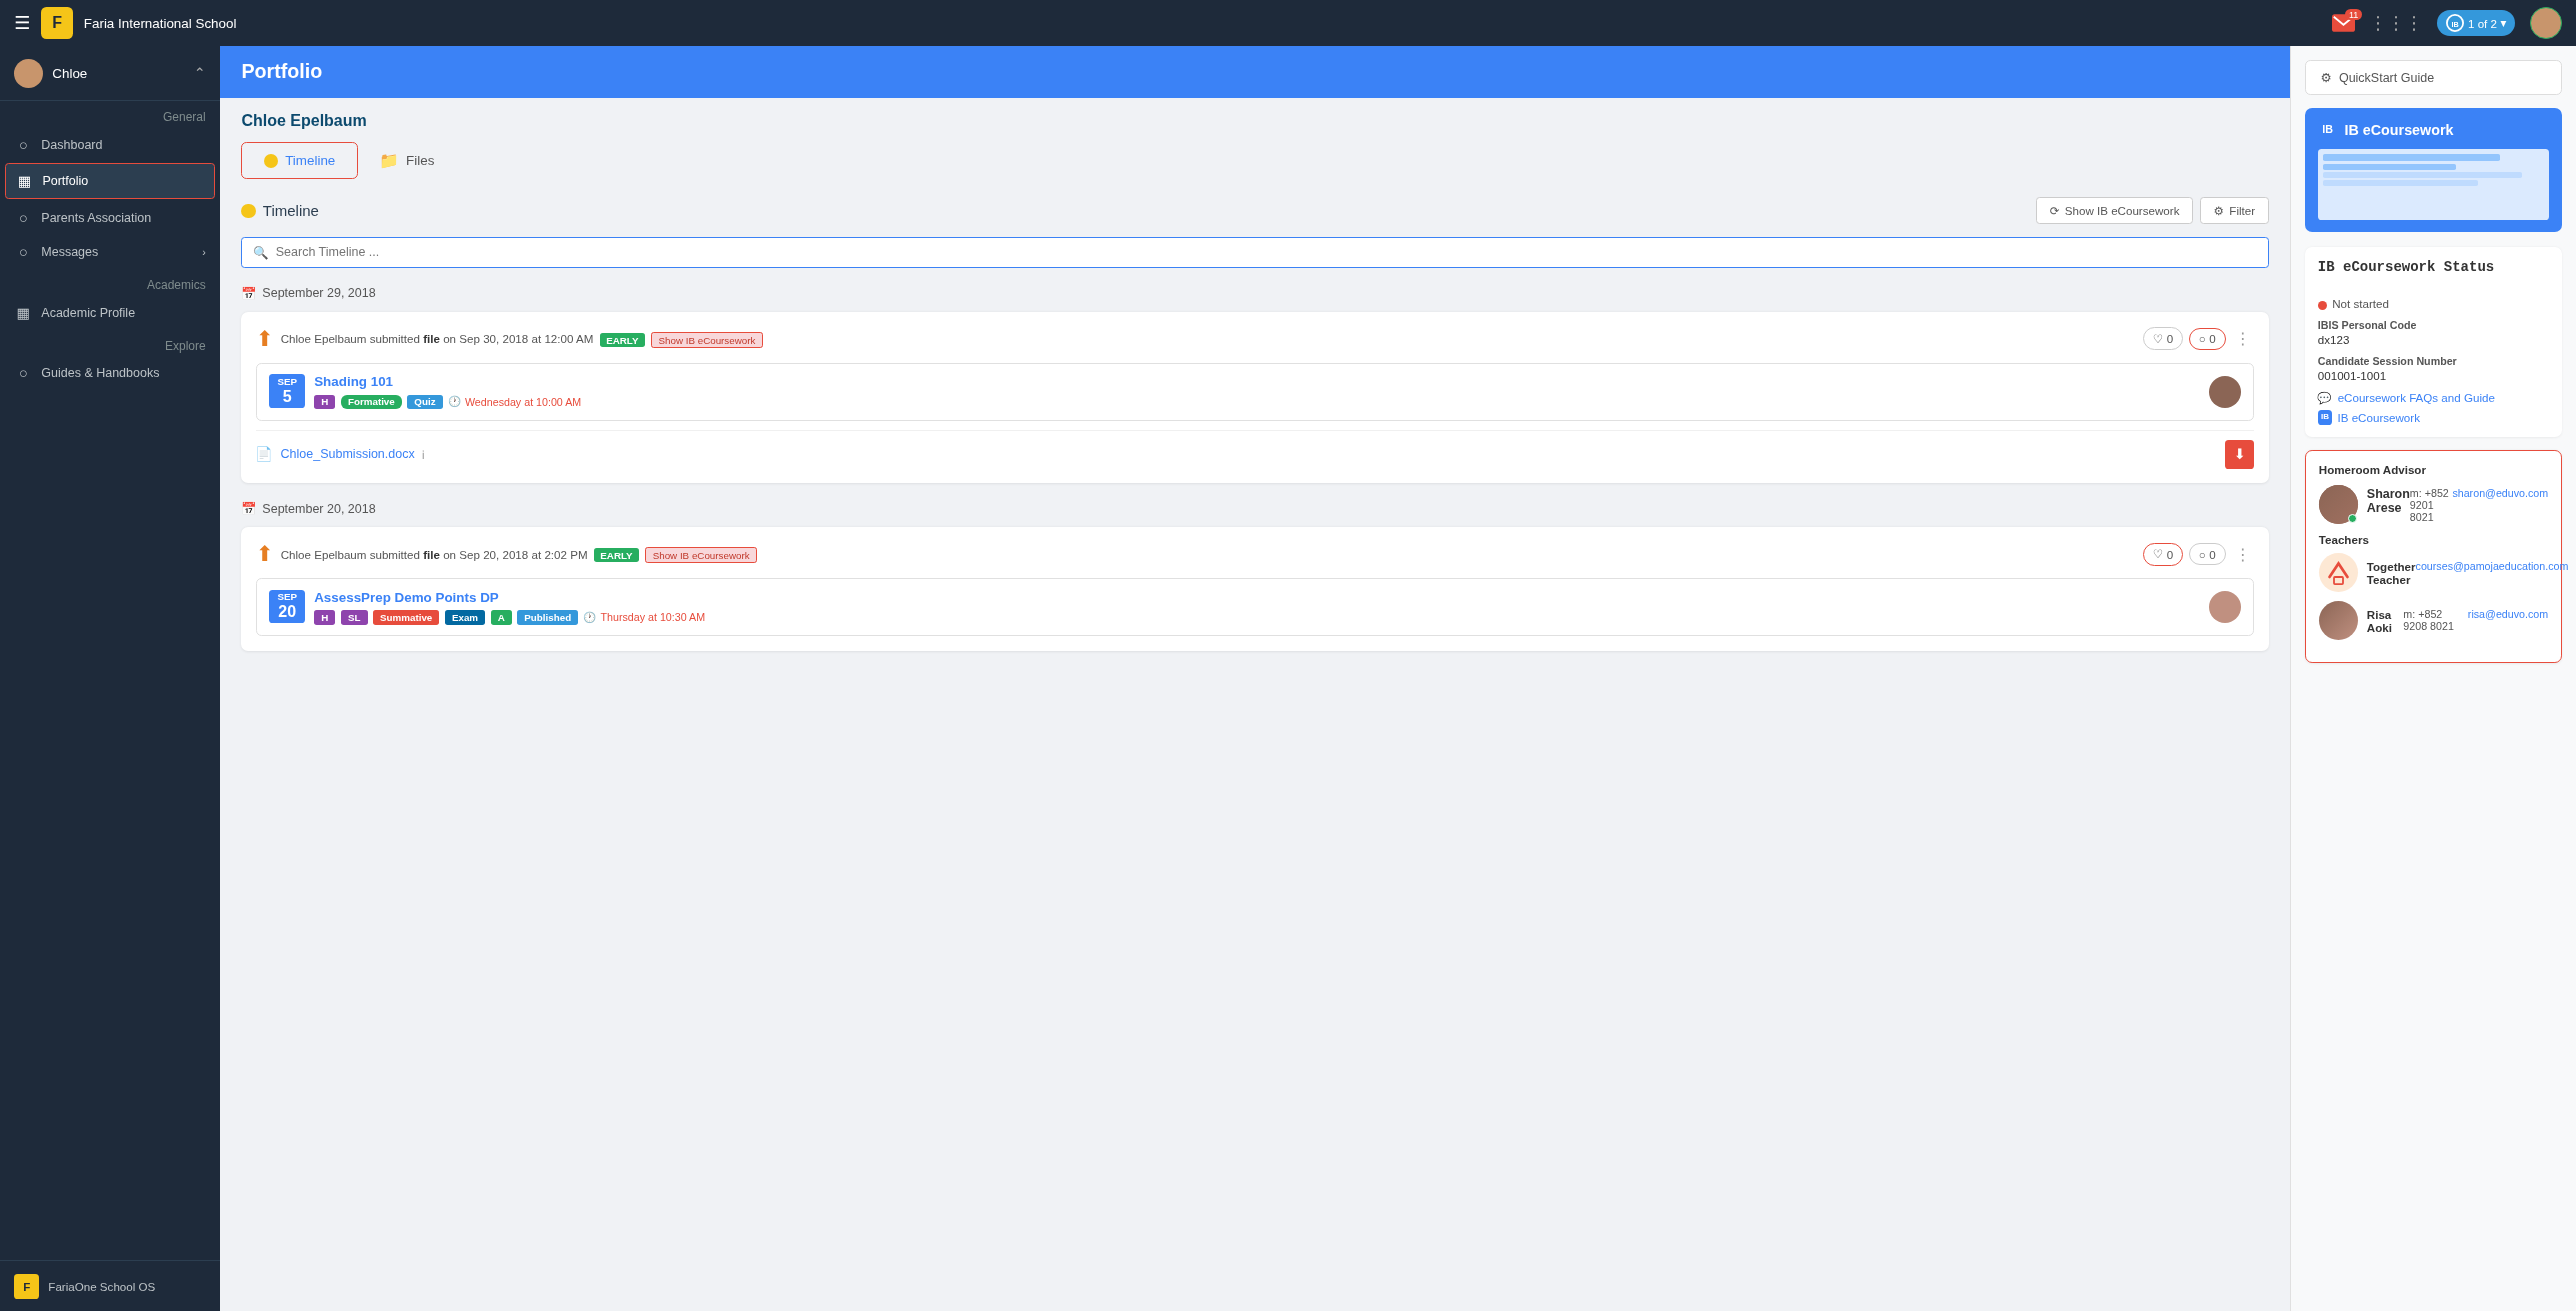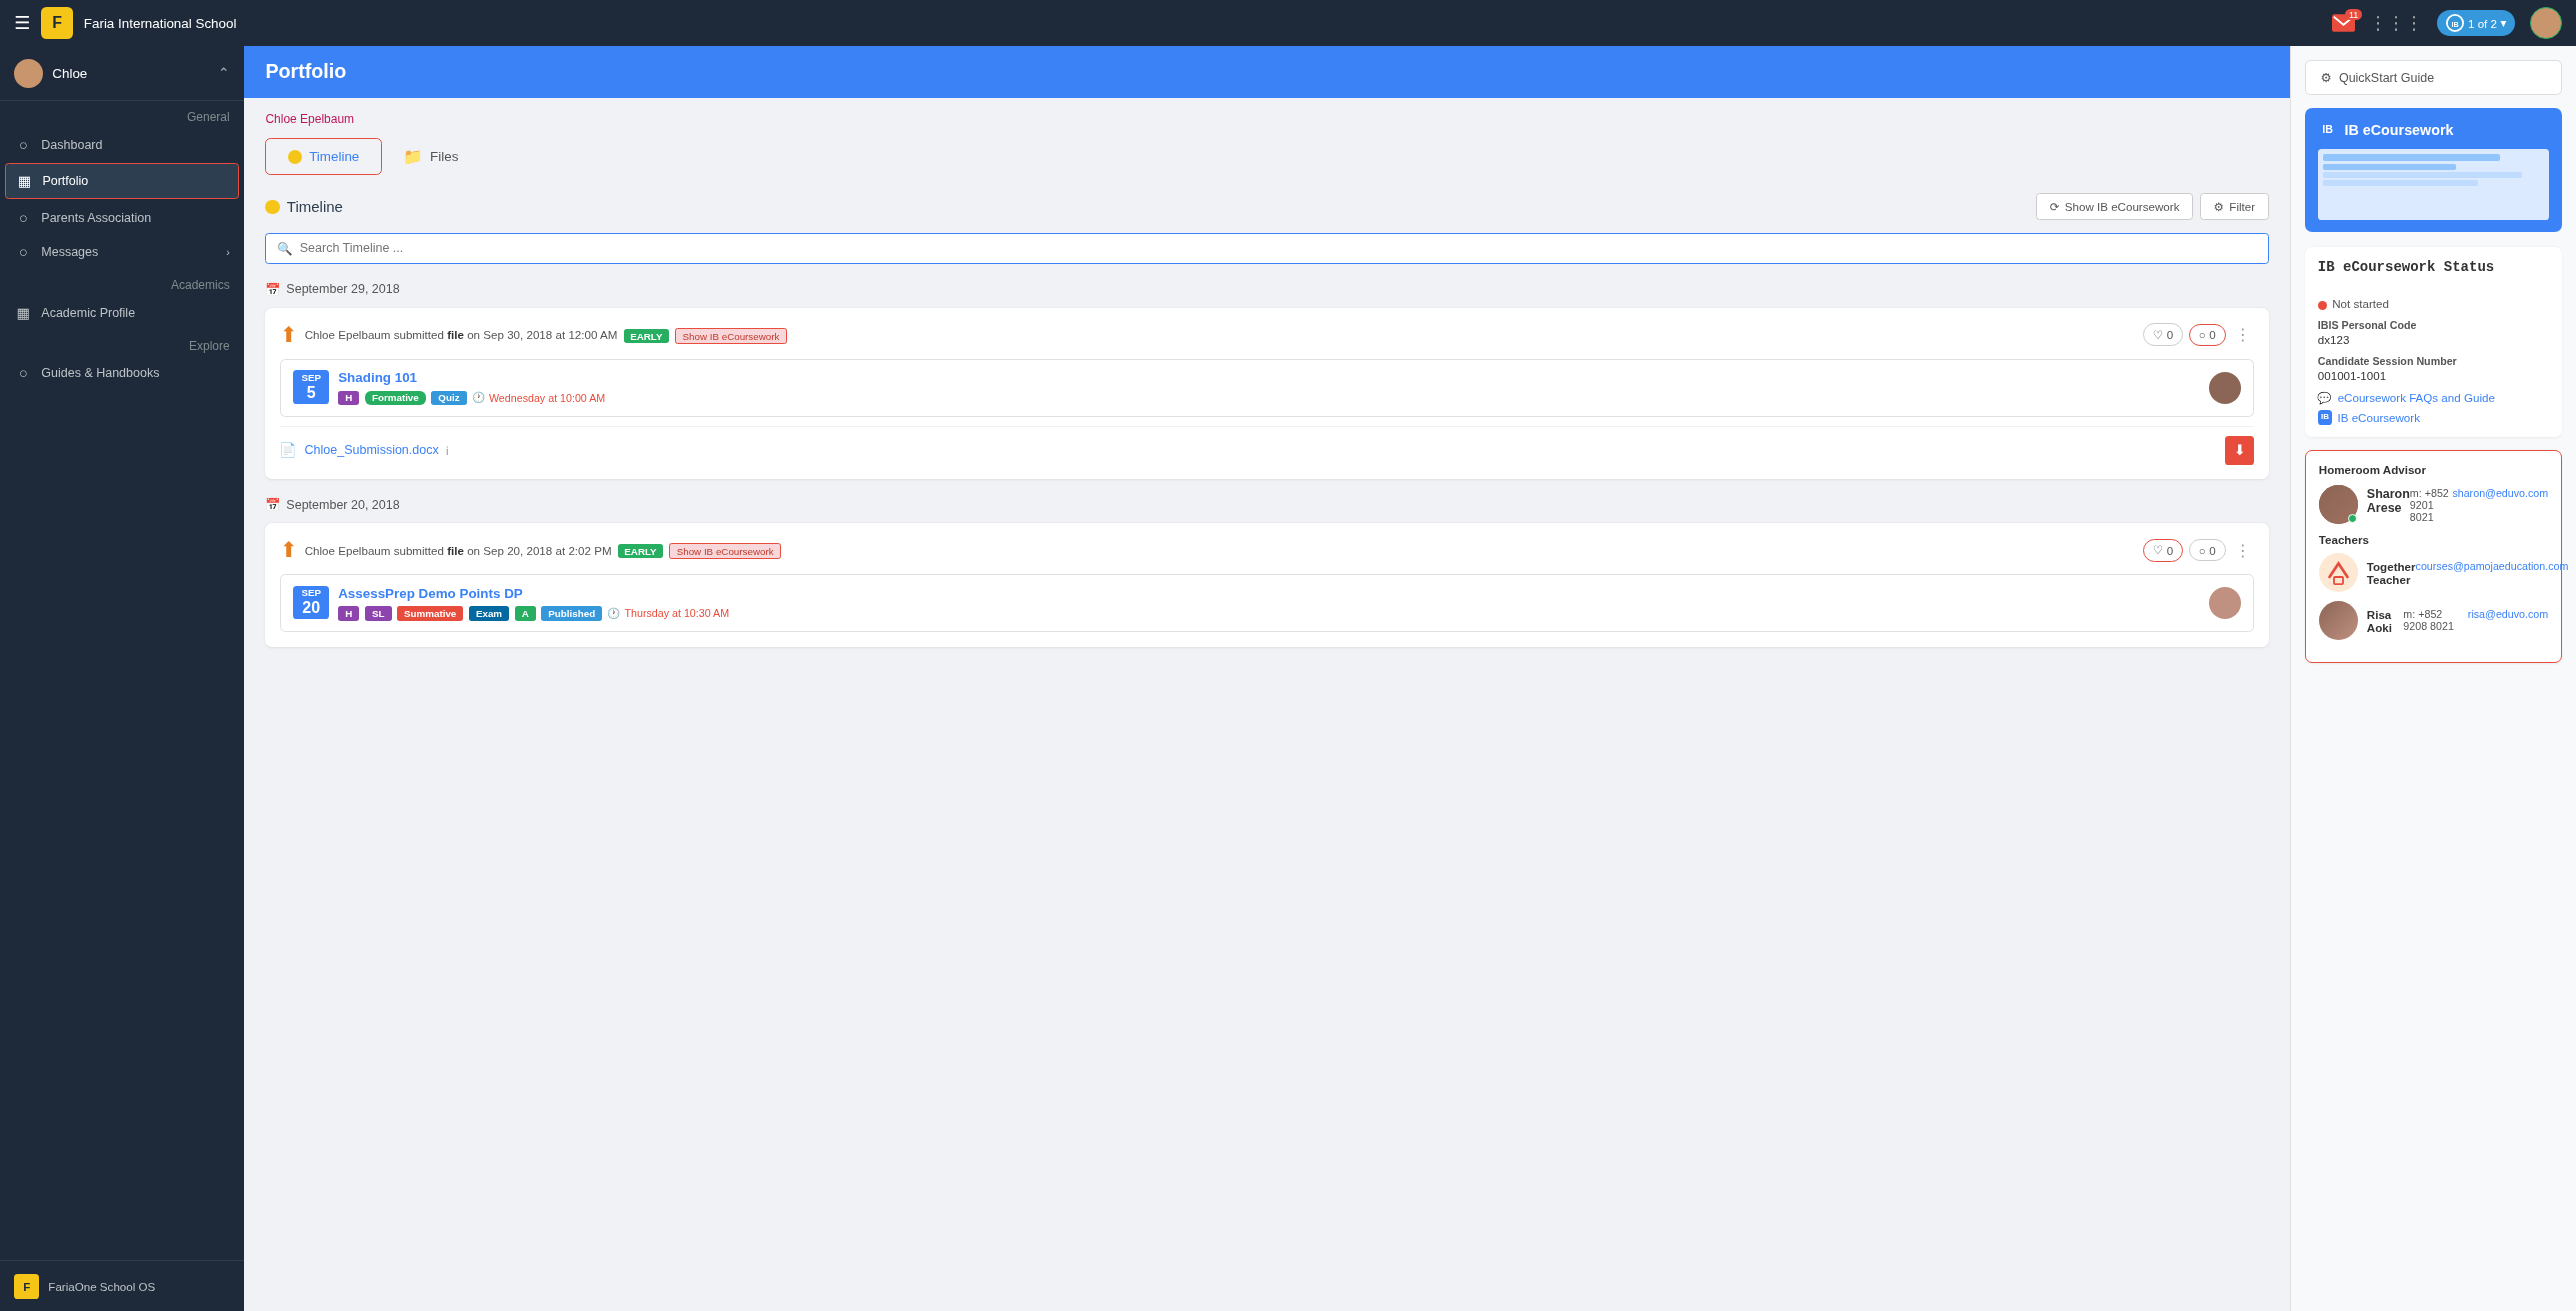--- a/index.html
+++ b/index.html
@@ -36,21 +36,21 @@
       background: #3498db; color: white; border-radius: 18px;
       padding: 3.6px 9px; font-size: 11.6px; display: flex; align-items: center; gap: 3.6px; cursor: pointer;
     }
     .avatar-placeholder { width: 32px; height: 32px; border-radius: 50%; background: #c8956c; border: 1.8px solid #27ae60; }
 
     
     .main-layout { display: flex; flex: 1; overflow: hidden; }
 
     
     .sidebar {
-      width: 244px; background: #1e2a3a; color: #ccc;
+      width: 220px; background: #1e2a3a; color: #ccc;
       display: flex; flex-direction: column; flex-shrink: 0;
       overflow-y: auto;
     }
     .sidebar-user {
       padding: 12.5px 14.3px; display: flex; align-items: center; justify-content: space-between;
       border-bottom: 0.9px solid #2c3e50;
     }
     .sidebar-user-name { color: #fff; font-size: 13.4px; font-weight: 500; }
     .sidebar-section-label { padding: 9px 14.3px 3.6px; font-size: 12px; color: #7f8c8d; text-transform: none; font-weight: 400; text-align: right; }
     .sidebar-item {
@@ -77,21 +77,21 @@
     
     .main-content { flex: 1; overflow-y: auto; display: flex; flex-direction: column; }
 
     
     .portfolio-header {
       background: #3b82f6; color: white; padding: 14.3px 21.4px;
       font-size: 19.7px; font-weight: 600;
     }
 
     .portfolio-body { padding: 14.3px 21.4px; flex: 1; }
-    .student-name { font-size: 12px; font-weight: 400; color: #be185d; margin-bottom: 12.5px; }
+    .student-name { font-size: 16px; font-weight: 700; color: #0c4a6e; margin-bottom: 12.5px; }
 
     
     .tabs { display: flex; gap: 0; margin-bottom: 18px; }
     .tab {
       display: flex; align-items: center; gap: 7.1px;
       padding: 9px 21.4px; cursor: pointer; font-size: 13.4px; font-weight: 500;
       border: 1.8px solid transparent; border-radius: 5.4px;
     }
     .tab.active { border-color: #e74c3c; color: #3b82f6; }
     .tab-files { display: flex; align-items: center; gap: 7.1px; padding: 9px 21.4px; color: #555; font-size: 13.4px; cursor: pointer; }

